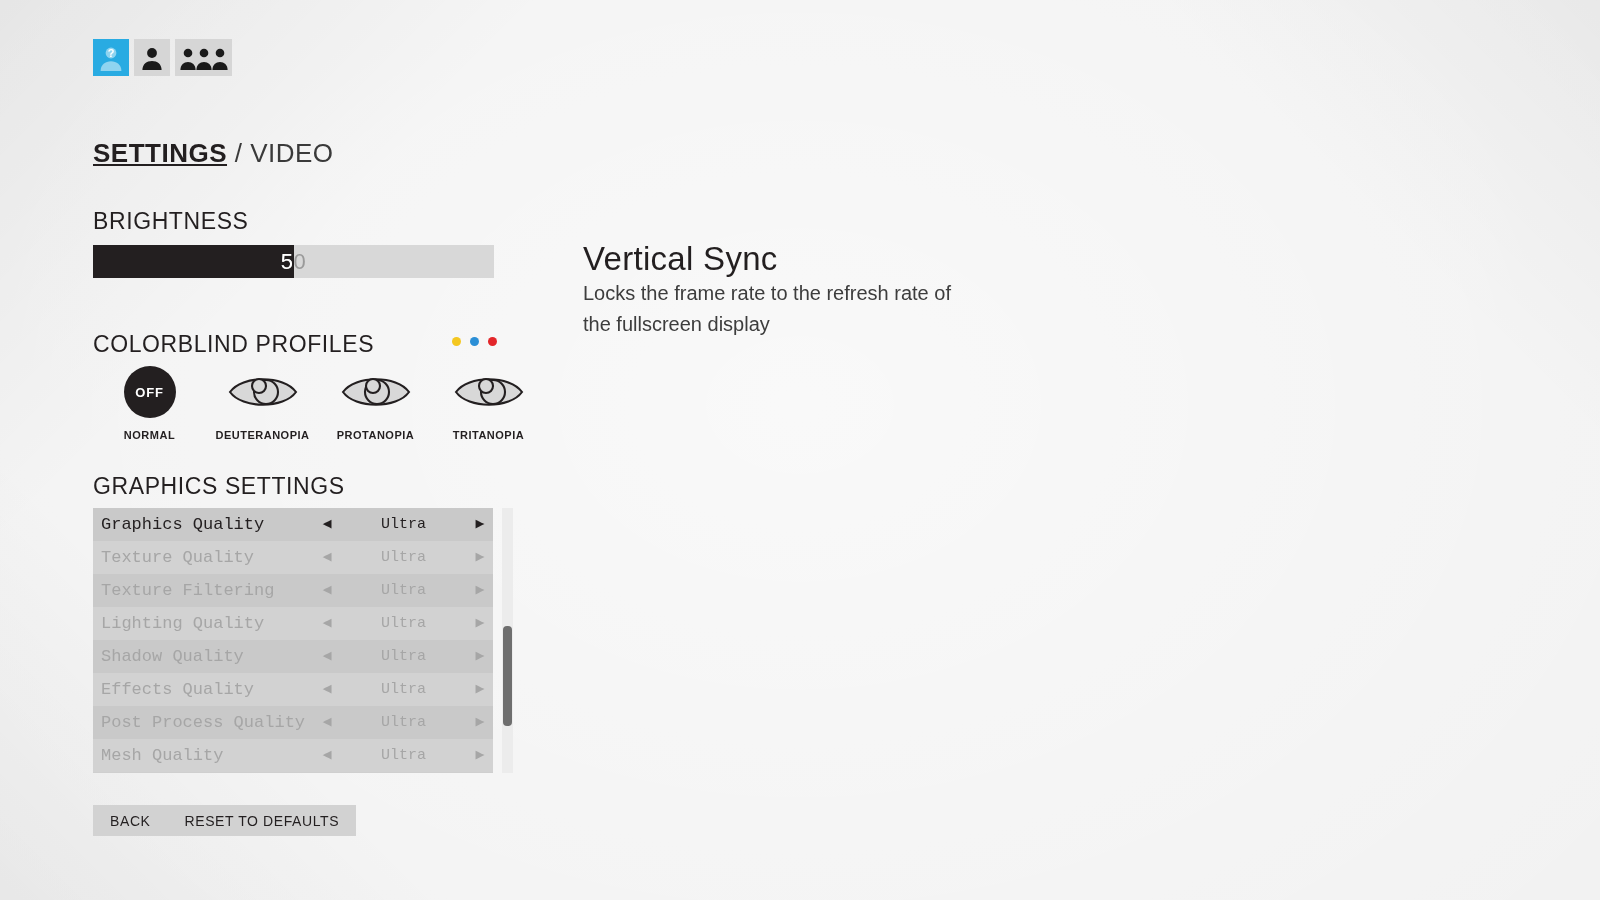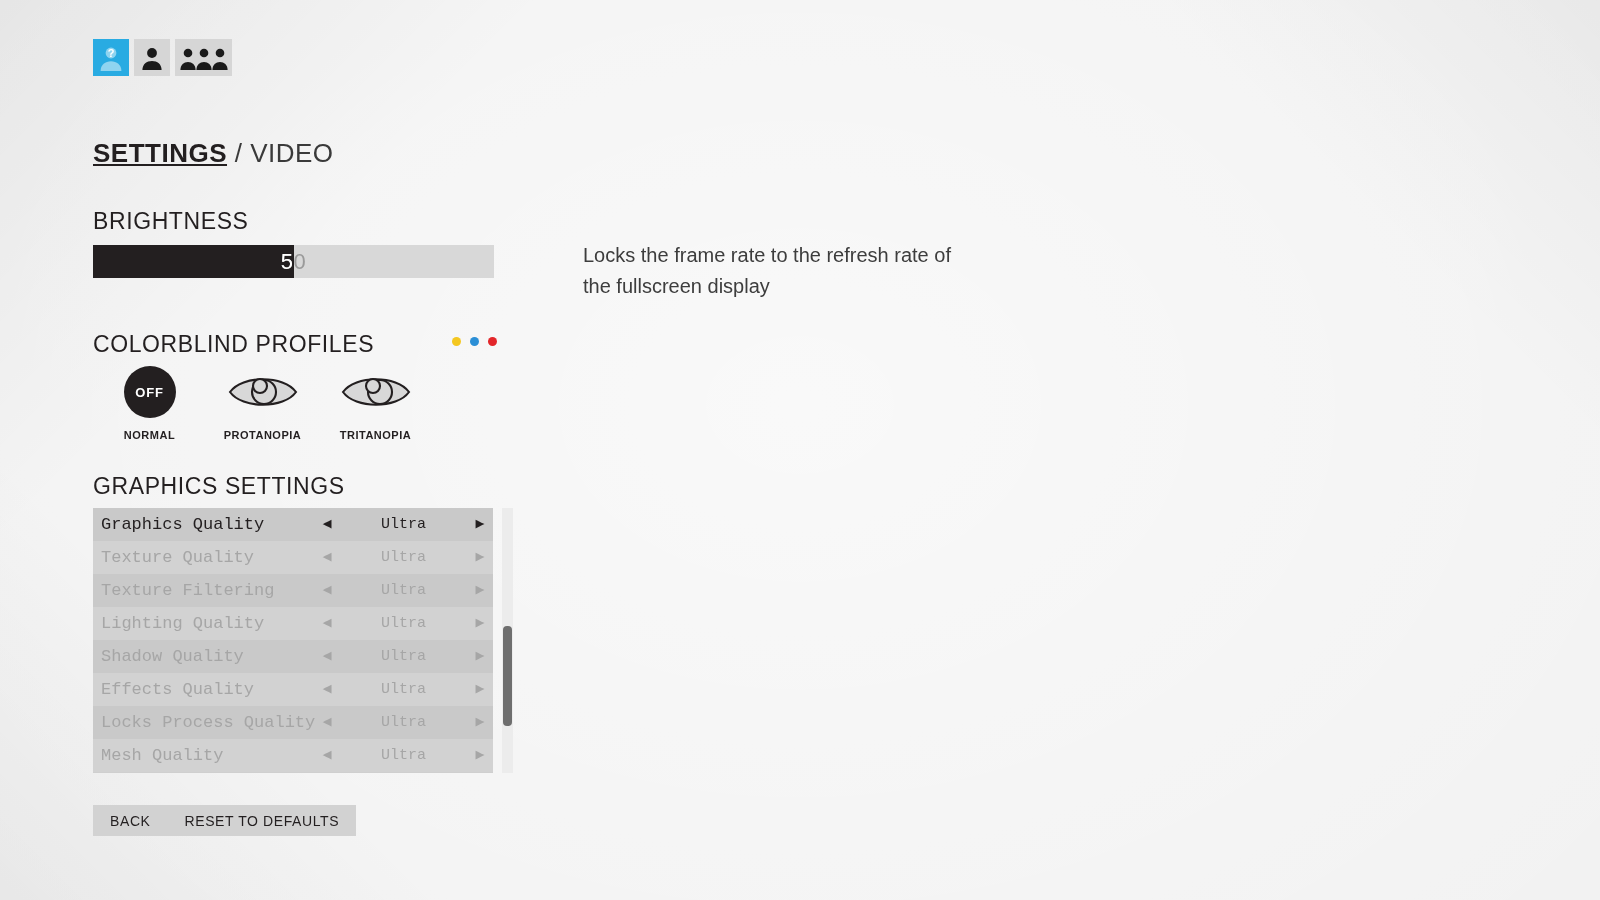--- a/index.html
+++ b/index.html
@@ -333,20 +333,30 @@
 
 <div class="cb-profiles">
 
   <div class="cb-item">
     <div class="cb-icon-wrap">
       <div class="cb-off-circle">OFF</div>
     </div>
     <div class="cb-label">NORMAL</div>
   </div>
 
+  <div class="cb-item">
+    <div class="cb-icon-wrap">
+      <svg width="70" height="42" viewBox="0 0 70 42">
+        <path d="M2 21 C14 4, 56 4, 68 21 C56 38, 14 38, 2 21 Z" fill="#d8d8d8" stroke="#231f20" stroke-width="2.1"></path>
+        <circle cx="38" cy="21" r="12" fill="none" stroke="#231f20" stroke-width="2.1"></circle>
+        <circle cx="31" cy="15" r="7" fill="#d8d8d8" stroke="#231f20" stroke-width="2.1"></circle>
+      </svg>
+    </div>
+    <div class="cb-label">DEUTERANOPIA</div>
+  </div>
 
   <div class="cb-item">
     <div class="cb-icon-wrap">
       <svg width="70" height="42" viewBox="0 0 70 42">
         <path d="M2 21 C14 4, 56 4, 68 21 C56 38, 14 38, 2 21 Z" fill="#d8d8d8" stroke="#231f20" stroke-width="2.1"></path>
         <circle cx="36" cy="21" r="12" fill="none" stroke="#231f20" stroke-width="2.1"></circle>
         <circle cx="32" cy="15" r="7" fill="#d8d8d8" stroke="#231f20" stroke-width="2.1"></circle>
       </svg>
     </div>
     <div class="cb-label">PROTANOPIA</div>
@@ -406,21 +416,21 @@
     </div>
 
     <div class="row disabled">
       <span class="r-label">Effects Quality</span>
       <span class="r-arrow-l">◀</span>
       <span class="r-value">Ultra</span>
       <span class="r-arrow-r">▶</span>
     </div>
 
     <div class="row disabled">
-      <span class="r-label">Locks Process Quality</span>
+      <span class="r-label">Post Process Quality</span>
       <span class="r-arrow-l">◀</span>
       <span class="r-value">Ultra</span>
       <span class="r-arrow-r">▶</span>
     </div>
 
     <div class="row disabled">
       <span class="r-label">Mesh Quality</span>
       <span class="r-arrow-l">◀</span>
       <span class="r-value">Ultra</span>
       <span class="r-arrow-r">▶</span>
@@ -432,14 +442,15 @@
     <div class="scroll-thumb"></div>
   </div>
 </div>
 
 <div class="btn-row">
   <button class="btn">BACK</button>
   <button class="btn">RESET TO DEFAULTS</button>
 </div>
 
 <div class="detail">
+  <div class="detail-title">Vertical Sync</div>
   <div class="detail-desc">Locks the frame rate to the refresh rate of the fullscreen display</div>
 </div>
 
 </body></html>

